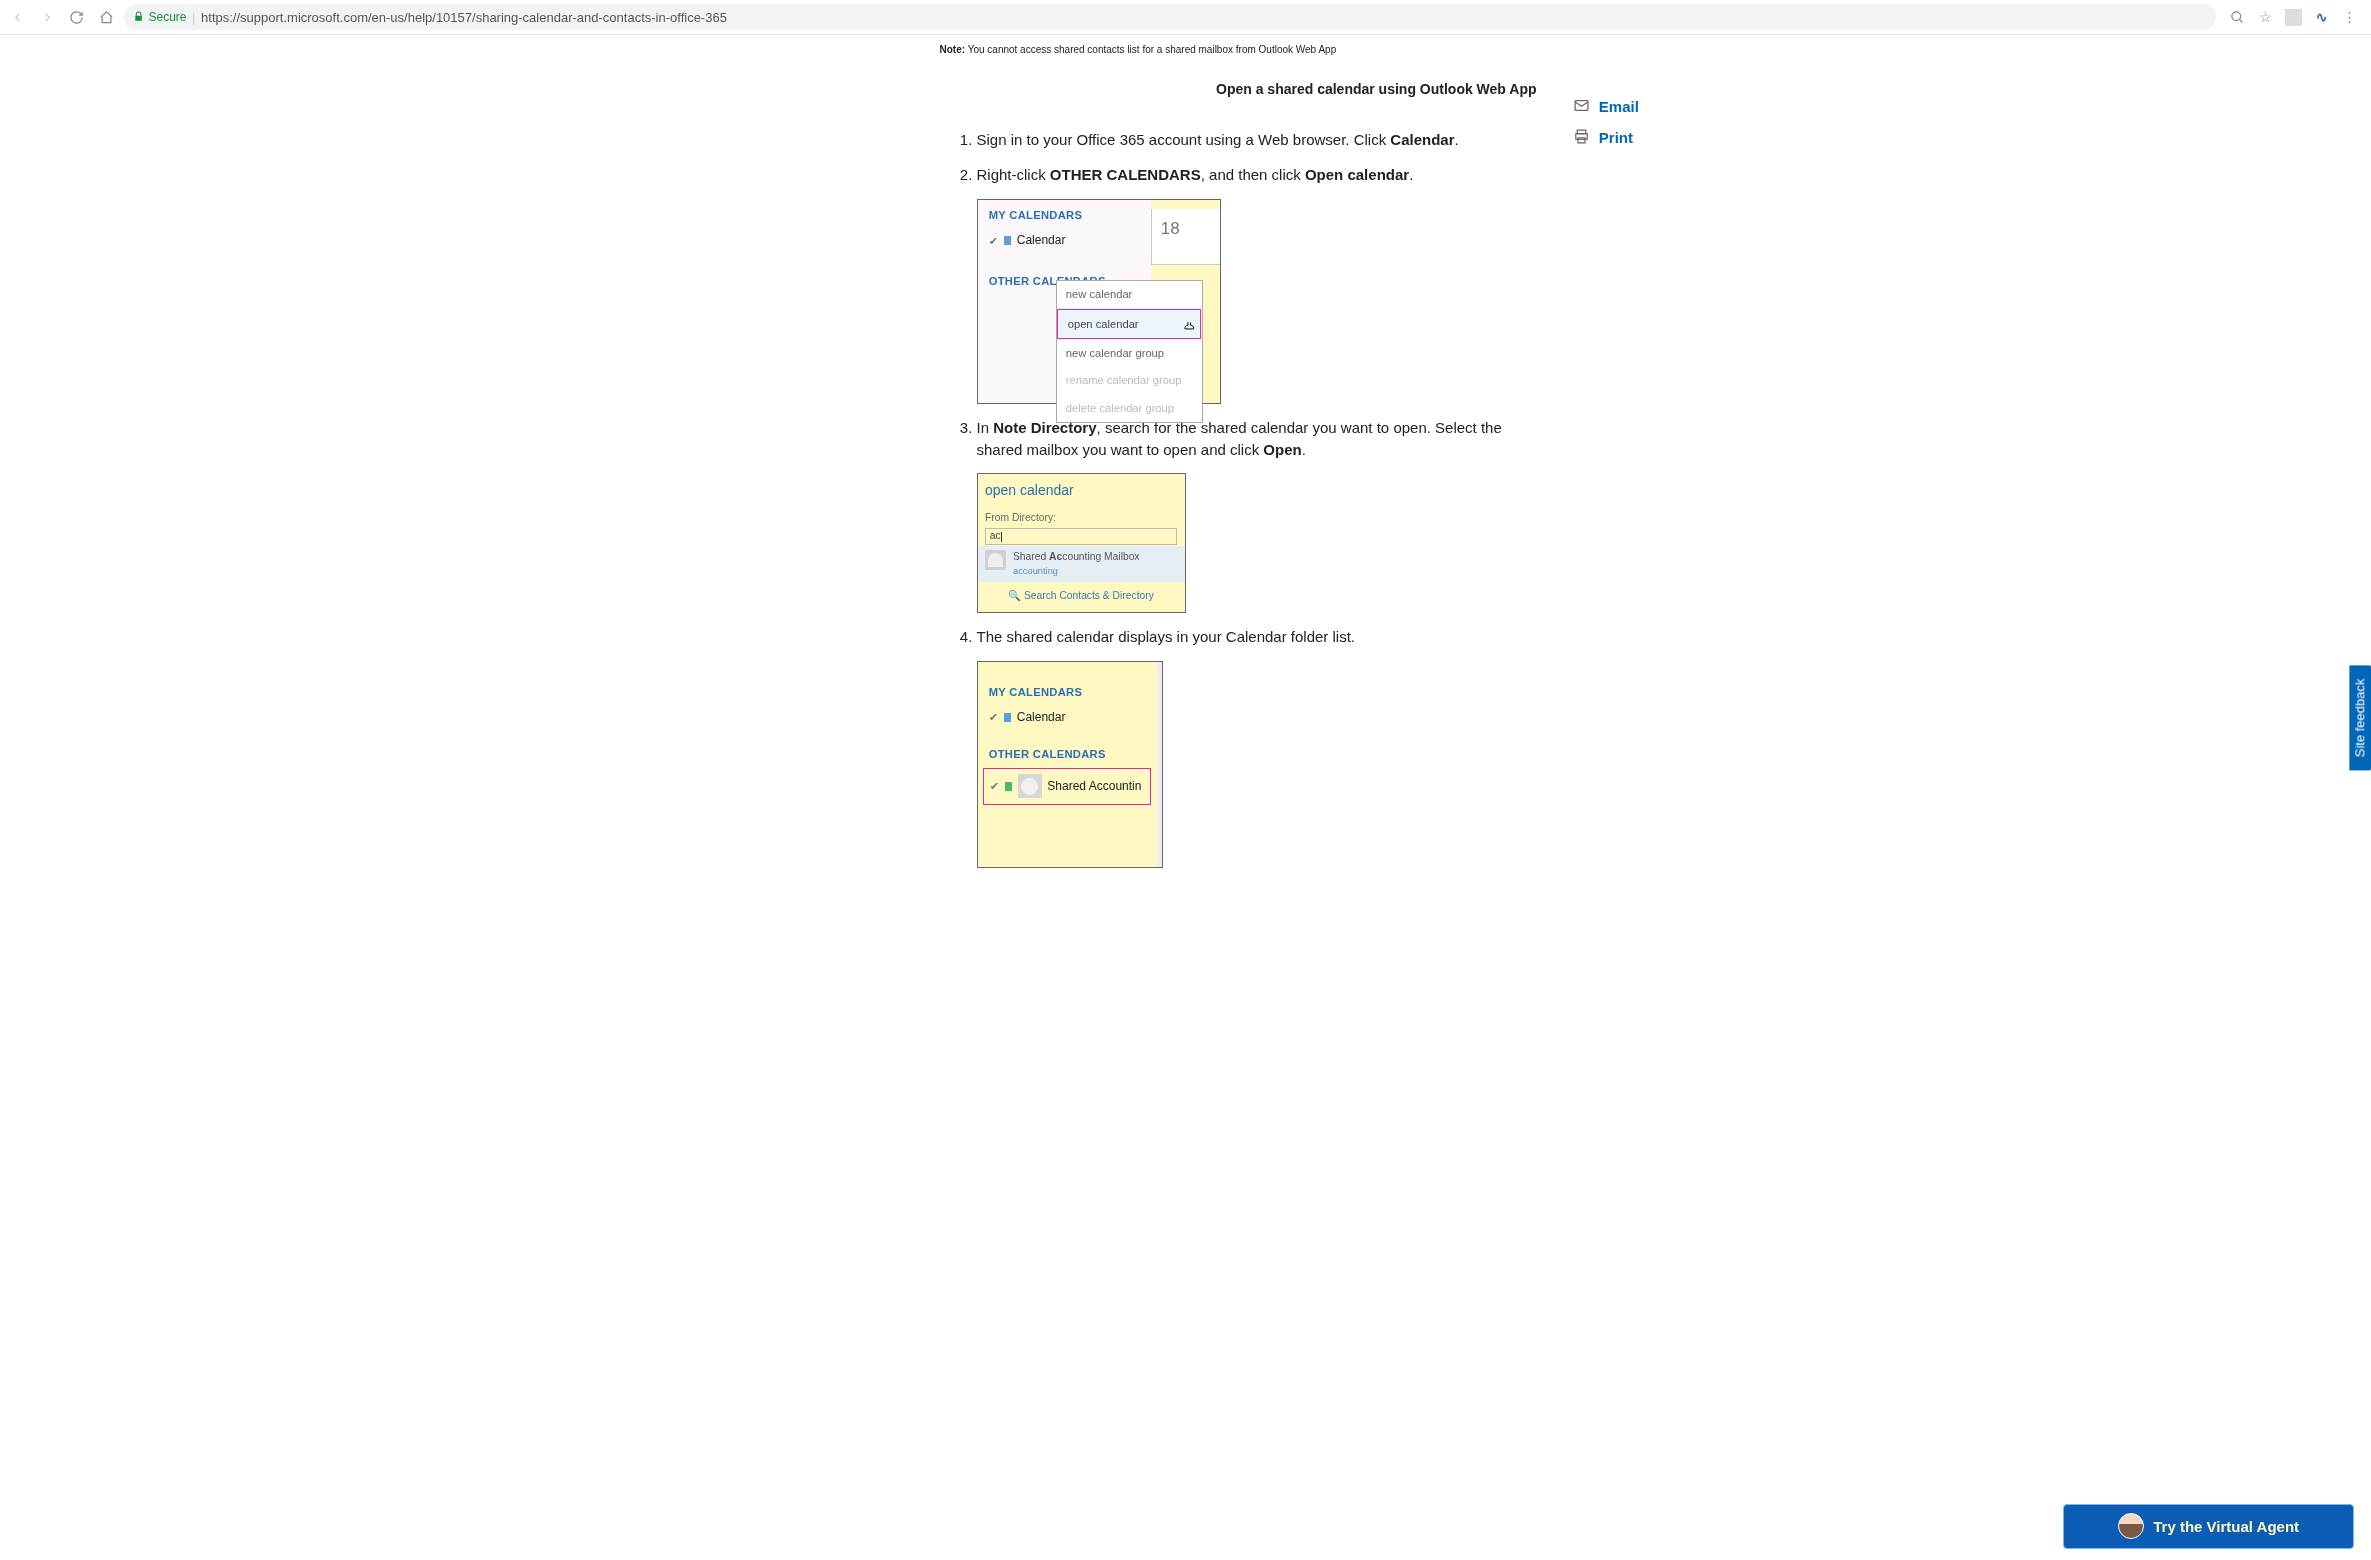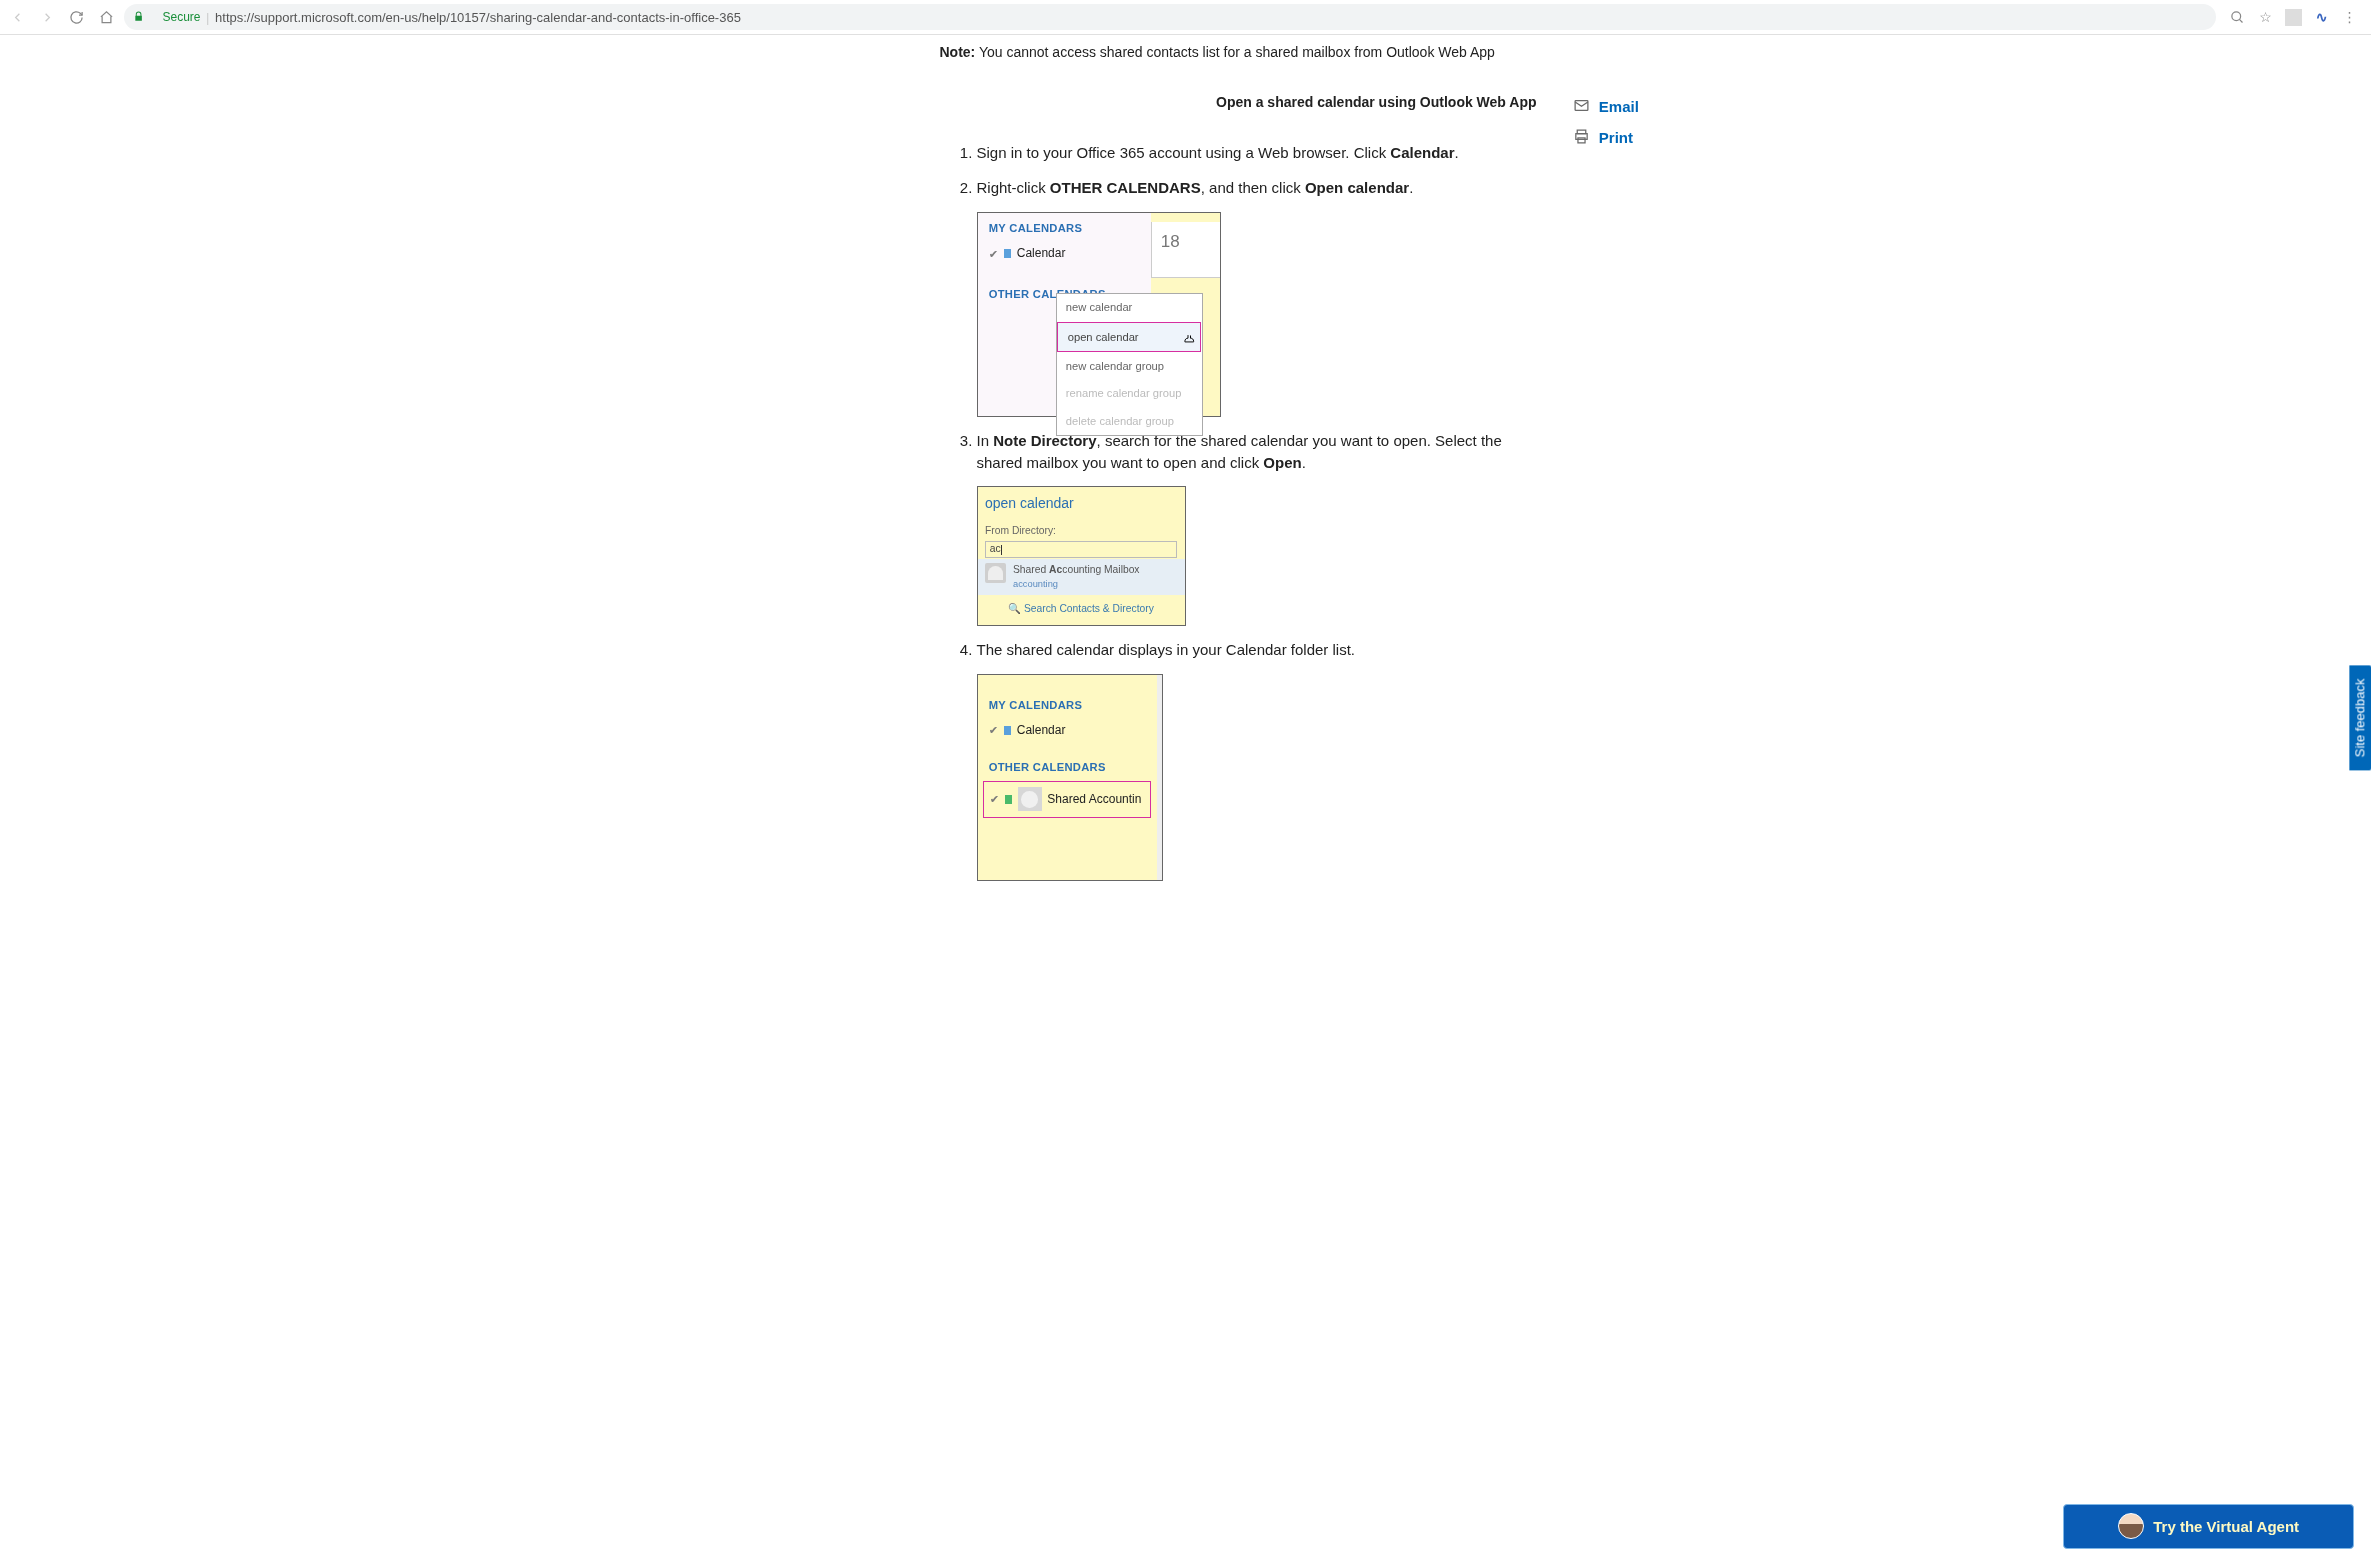--- a/index.html
+++ b/index.html
@@ -23,21 +23,21 @@
     flex: 1;
     height: 26px;
     background: #f1f3f4;
     border-radius: 13px;
     display:flex; align-items:center;
     padding: 0 9.3px;
     font-size: 13px;
     color:#555;
     gap:5.6px;
   }
-  .omnibox .secure { color:#1a8f3a; font-size:12px; display:flex; align-items:center; gap:18px;}
+  .omnibox .secure { color:#1a8f3a; font-size:12px; display:flex; align-items:center; gap:4px;}
   .omnibox .url-dim { color:#555; }
   .chrome-right { display:flex; align-items:center; gap:7.5px; padding:0 5.6px;}
   .chrome-right .icon-slot { width:20.5px;height:20.5px;color:#888;display:flex;align-items:center;justify-content:center;}
   .chrome-right .square { width:17px;height:17px;background:#ddd;}
   .chrome-right .diamond { color:#3a66c0; font-weight:bold;}
 
   
   .page {
     position: relative;
     max-width: 1268px;
@@ -52,21 +52,21 @@
     position: absolute;
     left: 1021px;
     top: 56px;
     width: 112px;
     font-size: 15px;
     font-weight: bold;
   }
   .side-link { display:flex; align-items:center; gap:9.3px; color:#0067b8; padding:5.6px 0; cursor:pointer;}
   .side-link .icn { width:17px; color:#6a6a6a; }
 
-  .note-line { font-size:14px; margin-bottom: 34px; }
+  .note-line { font-size:10px; margin-bottom: 26px; }
   .note-line .bold { font-weight:600; }
 
   .section-heading { font-size:14px; font-weight:700; margin-bottom: 32px; text-align: right; }
 
   ol.steps { list-style: decimal; padding-left: 37px; }
   ol.steps > li { margin-bottom: 13px; font-size:15px; line-height:1.45; width: 559px;}
   .b { font-weight:600; }
   .caps { font-weight:700; }
 
   

